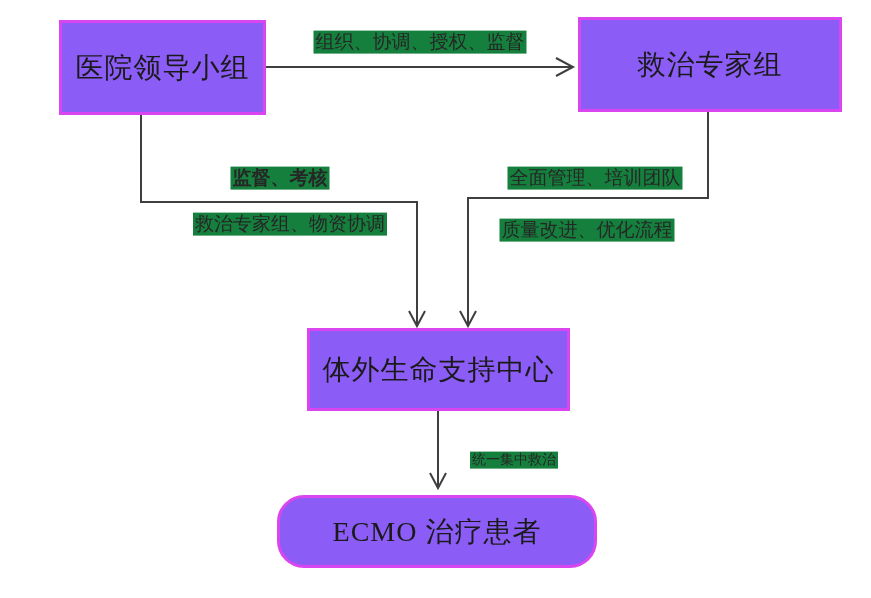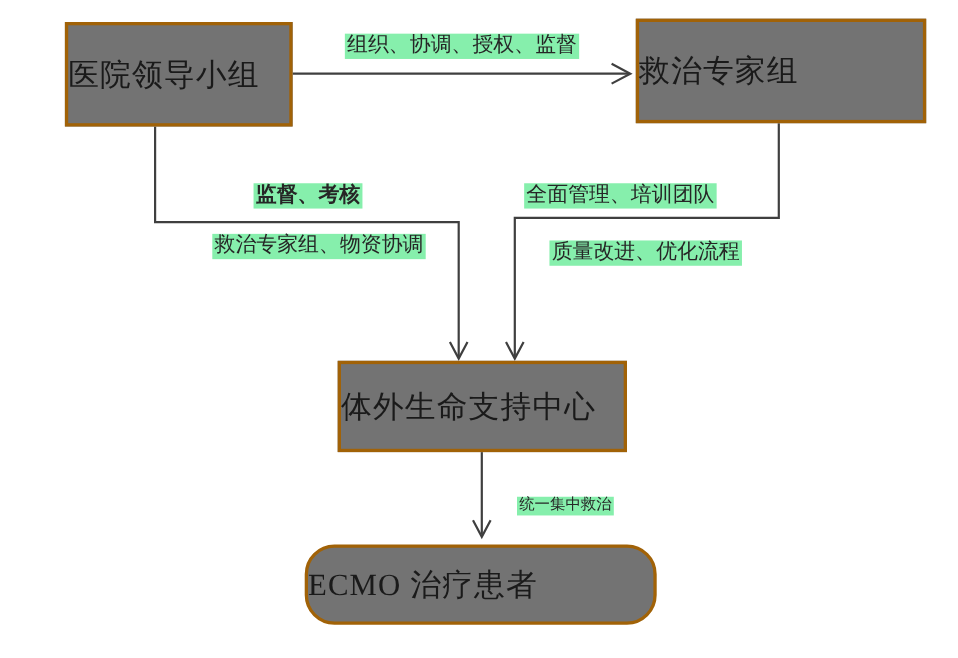--- a/index.html
+++ b/index.html
@@ -24,47 +24,48 @@
     height: 598px;
   }
   .connector-layer line,
   .connector-layer polyline {
     stroke: #3f3f3f;
     stroke-width: 2;
     fill: none;
   }
   .node {
     position: absolute;
-    border: 3px solid #a16207;
-    background: #737373;
+    border: 3px solid #d946ef;
+    background: #8b5cf6;
     display: flex;
     align-items: center;
+    justify-content: center;
     font-size: 28px;
     letter-spacing: 1px;
     box-sizing: border-box;
     text-align: center;
   }
   .node-leadership { left: 59px;  top: 20px;  width: 207px; height: 95px; }
   .node-experts    { left: 578px; top: 17px;  width: 264px; height: 95px; }
   .node-center     { left: 307px; top: 328px; width: 263px; height: 83px; }
   .node-patients   { left: 277px; top: 495px; width: 320px; height: 73px; border-radius: 27px; }
   .edge-label {
     position: absolute;
     transform: translate(-50%, -50%);
     font-size: 19px;
     white-space: nowrap;
     color: #262626;
-    background: #86efac;
+    background: #15803d;
     padding: 0 2px;
     line-height: 1.2;
   }
   .lbl-e1  { left: 420px; top: 42px;  }
   .lbl-e2a { left: 280px; top: 178px; font-weight: bold; }
   .lbl-e2b { left: 290px; top: 224px; }
-  .lbl-e3a { left: 564px; top: 178px; }
+  .lbl-e3a { left: 595px; top: 178px; }
   .lbl-e3b { left: 587px; top: 230px; }
   .lbl-e4  { left: 514px; top: 460px; font-size: 14px; }
 </style>
 </head>
 <body>
 
 <div class="canvas">
 
   <svg class="connector-layer" viewBox="0 0 871 598" xmlns="http://www.w3.org/2000/svg">
 

